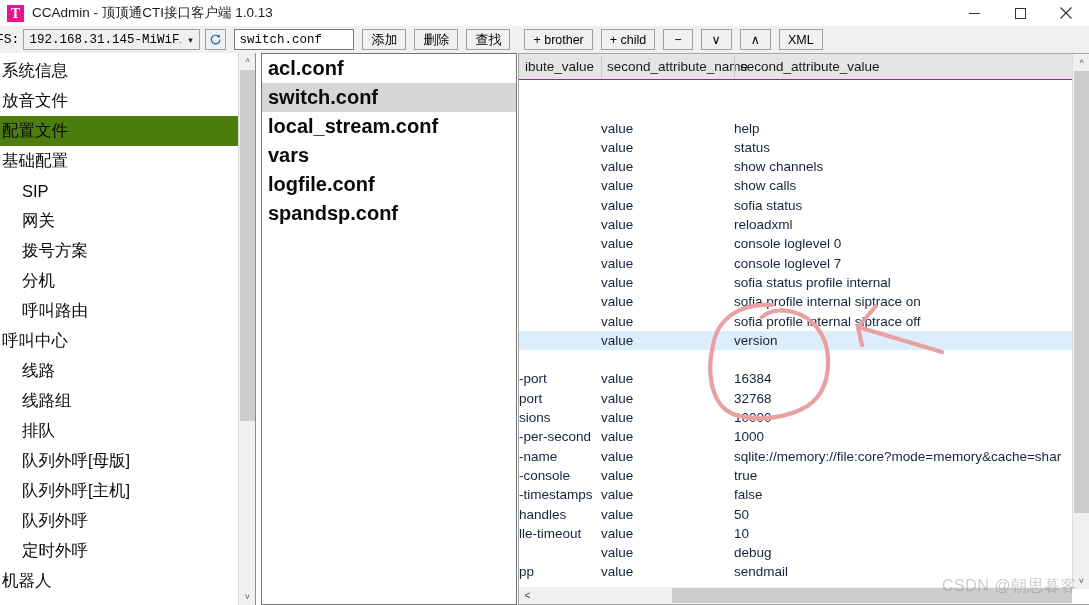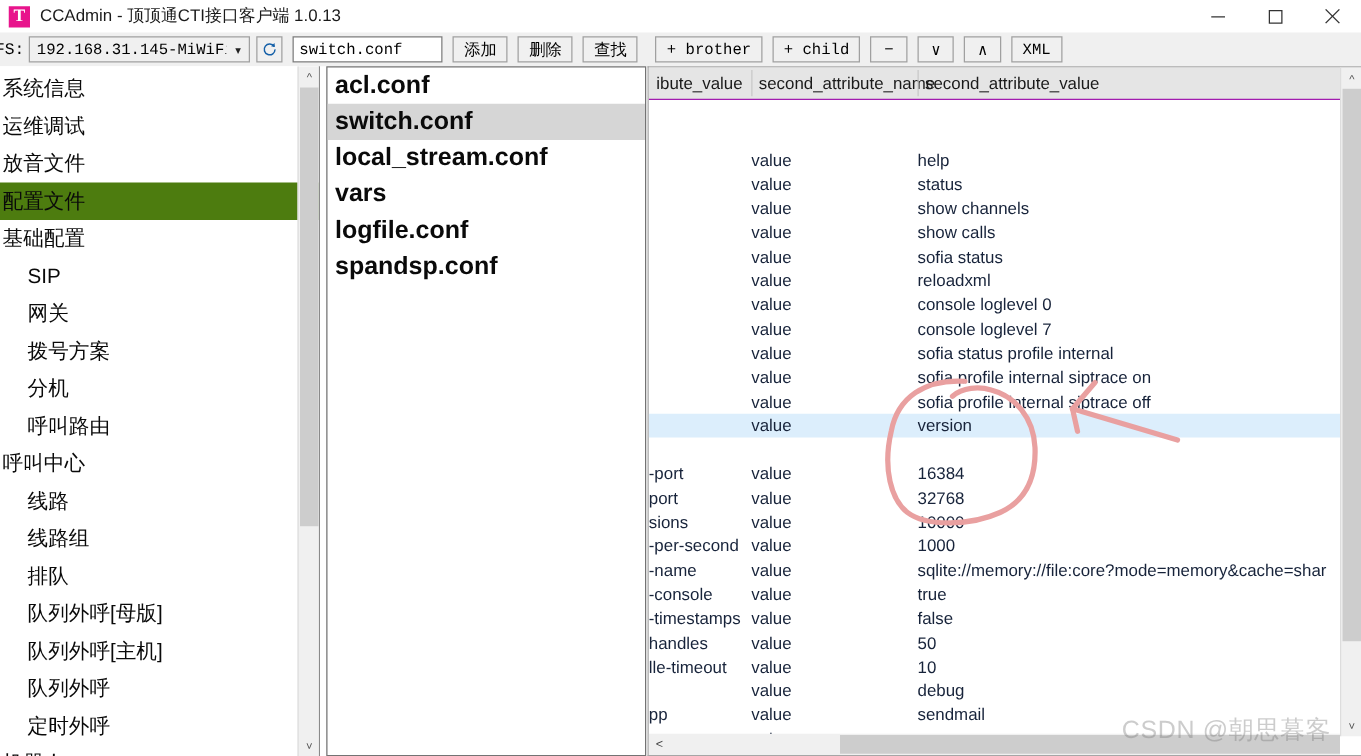--- a/index.html
+++ b/index.html
@@ -116,21 +116,21 @@
     background: #f0f0f0;
     color: #000;
     font-size: 13px;
     padding: 0 8px;
     box-sizing: border-box;
     display: flex; align-items: center; justify-content: center;
     white-space: nowrap;
     font-family: "Liberation Sans", sans-serif;
   }
   .tb-btn.mono {
-    font-family: Liberation Mono, monospace;
+    font-family: Liberation Sans, sans-serif;
     font-size: 12.5px;
     text-align: center;
   }
   .tb-btn.wide-gap { margin-left: 14px; }
   .tb-btn.narrow { padding: 0 10px; }
 
   
   .panel-left {
     position: absolute; left: 0; top: 53px;
     width: 256px; height: 552px;
@@ -261,22 +261,22 @@
   }
 
   
   .annot {
     position: absolute; left: 0; top: 0;
     width: 1089px; height: 605px;
     pointer-events: none;
   }
   .watermark {
     position: absolute;
-    right: 24px; bottom: 8px;
-    font-size: 20px;
+    right: 12px; bottom: 8px;
+    font-size: 16px;
     color: rgba(120,120,120,0.38);
     white-space: nowrap;
     letter-spacing: 0.5px;
   }
 </style>
 </head>
 <body>
 
 <div class="app">
 
@@ -331,23 +331,20 @@
     <div class="tb-btn mono narrow">∧</div>
     <div class="tb-btn mono">XML</div>
   </div>
 
   <div class="panel-left">
     <div class="tree" id="tree-root">
         <div class="tree-item lvl0">
           <span>系统信息</span>
         </div>
         <div class="tree-item lvl0">
-          <span>运维调试</span>
-        </div>
-        <div class="tree-item lvl0">
           <span>放音文件</span>
         </div>
         <div class="tree-item lvl0 sel">
           <span>配置文件</span>
         </div>
         <div class="tree-item lvl0">
           <span>基础配置</span>
         </div>
         <div class="tree-item lvl1">
           <span>SIP</span>

